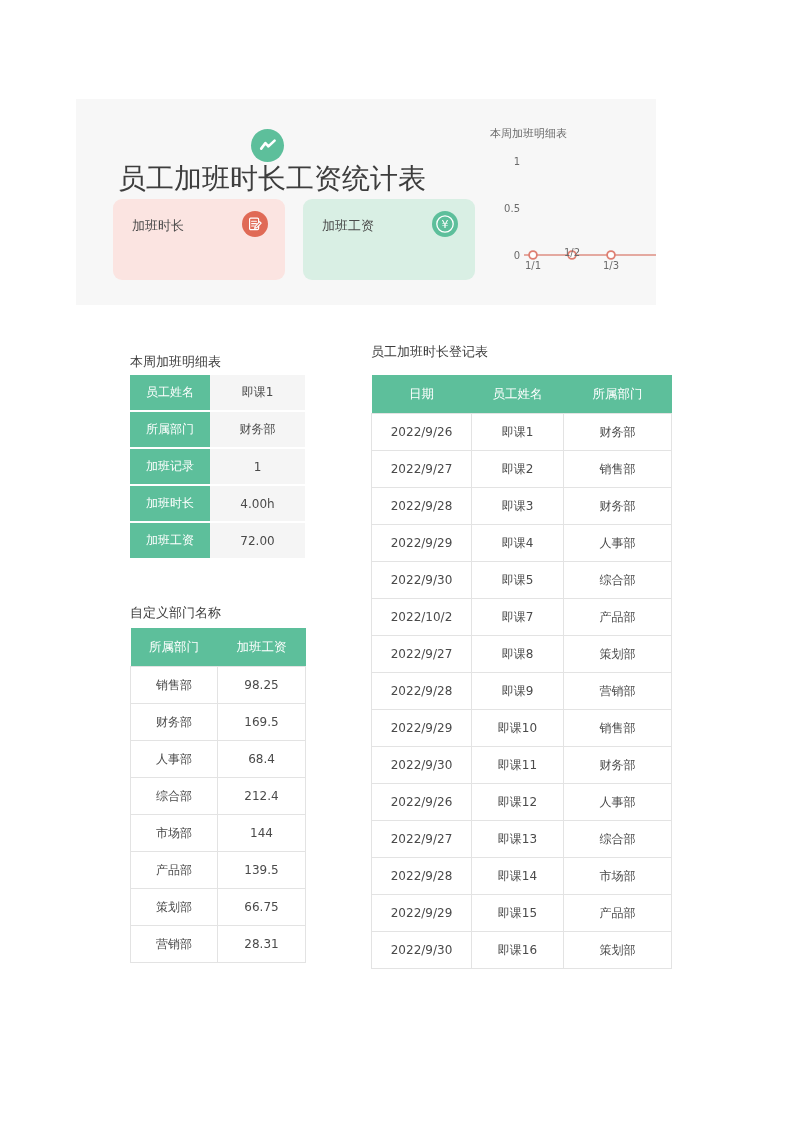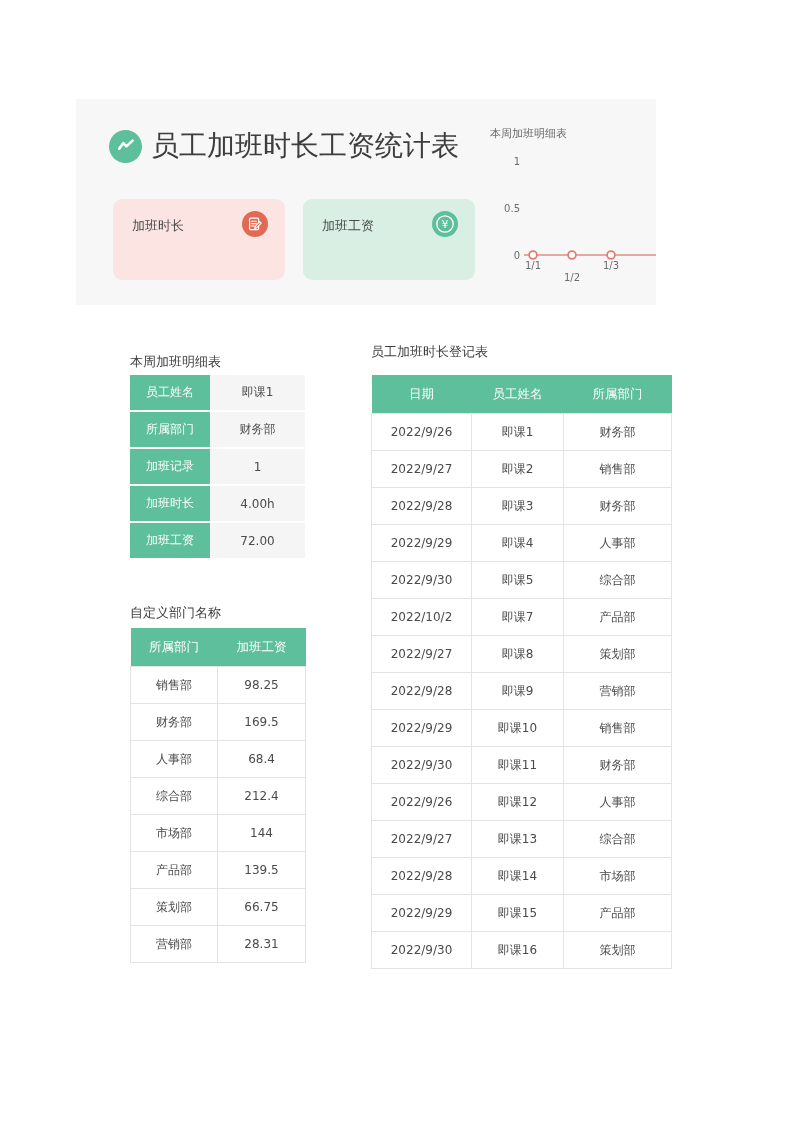--- a/index.html
+++ b/index.html
@@ -26,20 +26,21 @@
     background: #f7f7f7;
     overflow: hidden;
   }
 
   #brand {
     position: absolute;
     left: 33px;
     top: 30px;
     display: flex;
     align-items: center;
+    flex-direction: column;
   }
   #brand-logo {
     width: 33px;
     height: 33px;
     border-radius: 50%;
     background: #5dbf9b;
     display: flex;
     align-items: center;
     justify-content: center;
     flex: none;
@@ -272,21 +273,21 @@
       <span class="y-tick" style="top:94px">0</span>
 
       <svg style="position:absolute; left:34px; top:0; width:136px; height:120px" viewBox="0 0 136 120" preserveAspectRatio="none">
         <line x1="0" y1="99" x2="136" y2="99" stroke="#de8f83" stroke-width="1.6"></line>
         <circle cx="9" cy="99" r="3.9" fill="#ffffff" stroke="#de7f72" stroke-width="1.8"></circle>
         <circle cx="48" cy="99" r="3.9" fill="#ffffff" stroke="#de7f72" stroke-width="1.8"></circle>
         <circle cx="87" cy="99" r="3.9" fill="#ffffff" stroke="#de7f72" stroke-width="1.8"></circle>
       </svg>
 
       <span class="x-tick" style="left:28px; top:104px">1/1</span>
-      <span class="x-tick" style="left:67px; top:116px">1/2</span>
+      <span class="x-tick" style="left:67px; top:91px">1/2</span>
       <span class="x-tick" style="left:106px; top:104px">1/3</span>
     </div>
   </div>
 </div>
 
 <div class="content-card" id="card-left">
 
   <div class="card-heading" id="query-heading">本周加班明细表</div>
 
   <table id="query-table">

